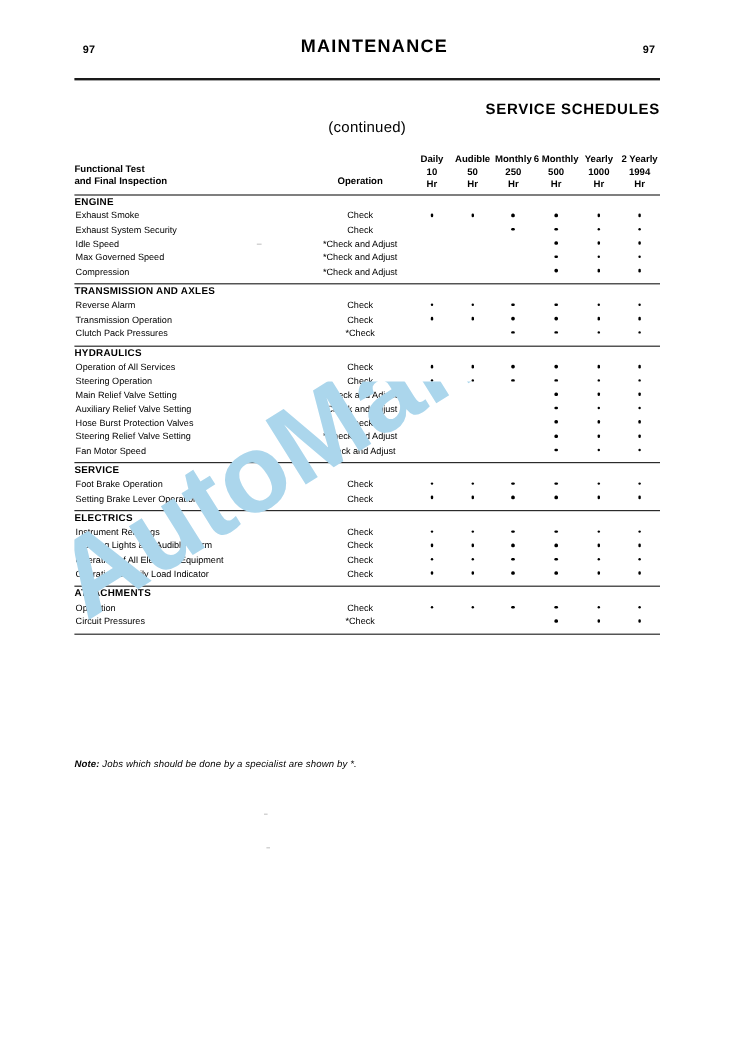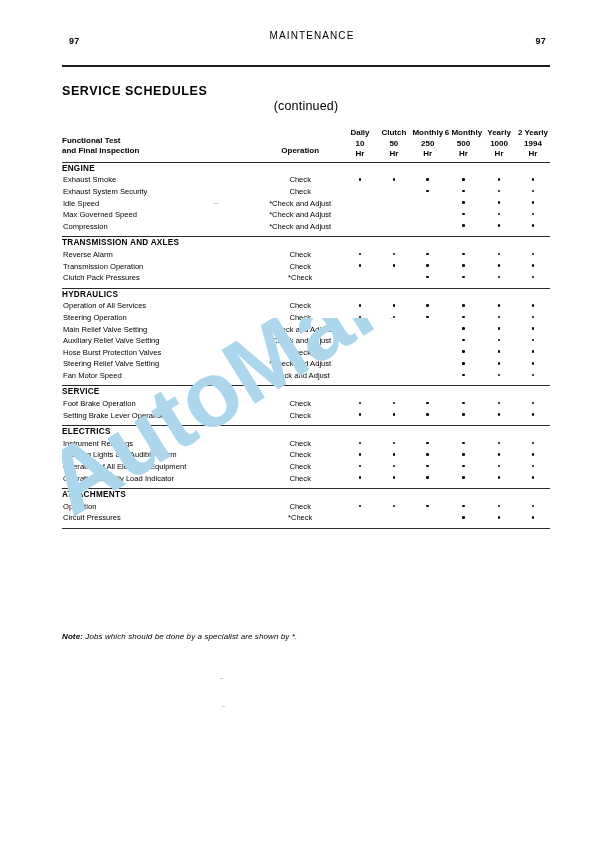--- a/index.html
+++ b/index.html
@@ -47,39 +47,39 @@
     letter-spacing: 0.2px;
   }
   .page-num.left  { left: 7px; }
   .page-num.right { right: 4px; }
   .head-title {
     position: absolute;
     left: 12px;
     right: 0;
     top: 0;
     text-align: center;
-    font-size: 10px;
-    font-weight: normal;
+    font-size: 15px;
+    font-weight: bold;
     letter-spacing: 1.1px;
   }
   .rule-heavy {
     position: absolute;
     left: 62px;
     width: 488px;
     height: 2px;
     background: #1a1a1a;
   }
 
   
   .doc-title {
     position: absolute;
     left: 62px;
     width: 488px;
     top: 84px;
-    text-align: left;
+    text-align: right;
     font-size: 12.5px;
     font-weight: bold;
     letter-spacing: 0.6px;
   }
   .doc-subtitle {
     position: absolute;
     left: 62px;
     width: 488px;
     top: 99px;
     text-align: center;
@@ -223,21 +223,21 @@
           <span class="hdr-line">Functional Test</span>
           <span class="hdr-line">and Final Inspection</span>
         </th>
         <th class="op-head">Operation</th>
         <th>
           <span class="hdr-line">Daily</span>
           <span class="hdr-line">10</span>
           <span class="hdr-line">Hr</span>
         </th>
         <th>
-          <span class="hdr-line">Clutch</span>
+          <span class="hdr-line">Audible</span>
           <span class="hdr-line">50</span>
           <span class="hdr-line">Hr</span>
         </th>
         <th>
           <span class="hdr-line">Monthly</span>
           <span class="hdr-line">250</span>
           <span class="hdr-line">Hr</span>
         </th>
         <th>
           <span class="hdr-line">6 Monthly</span>

